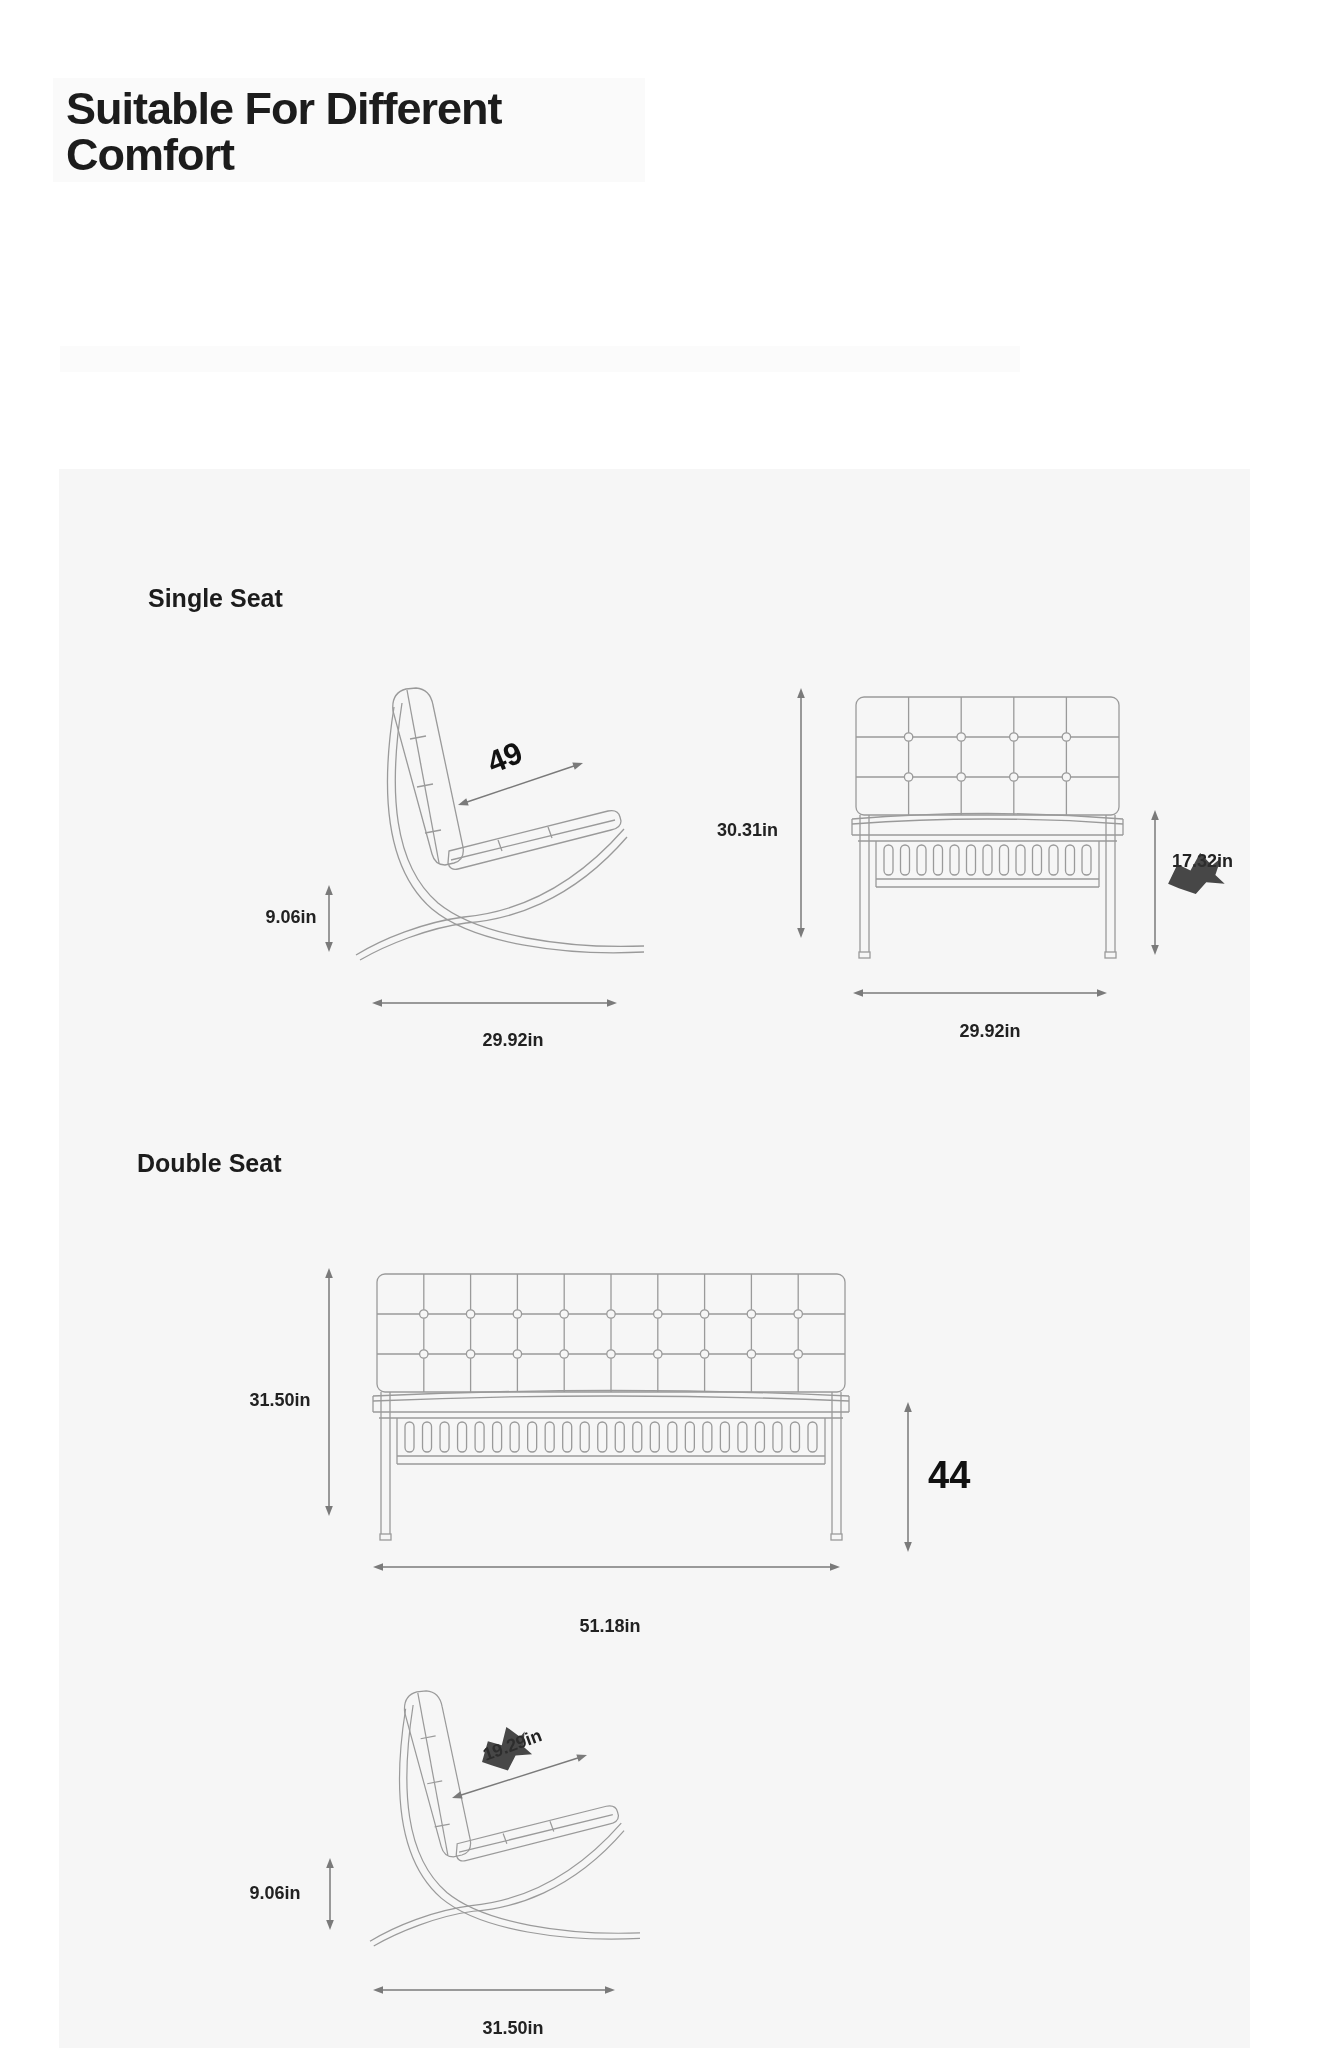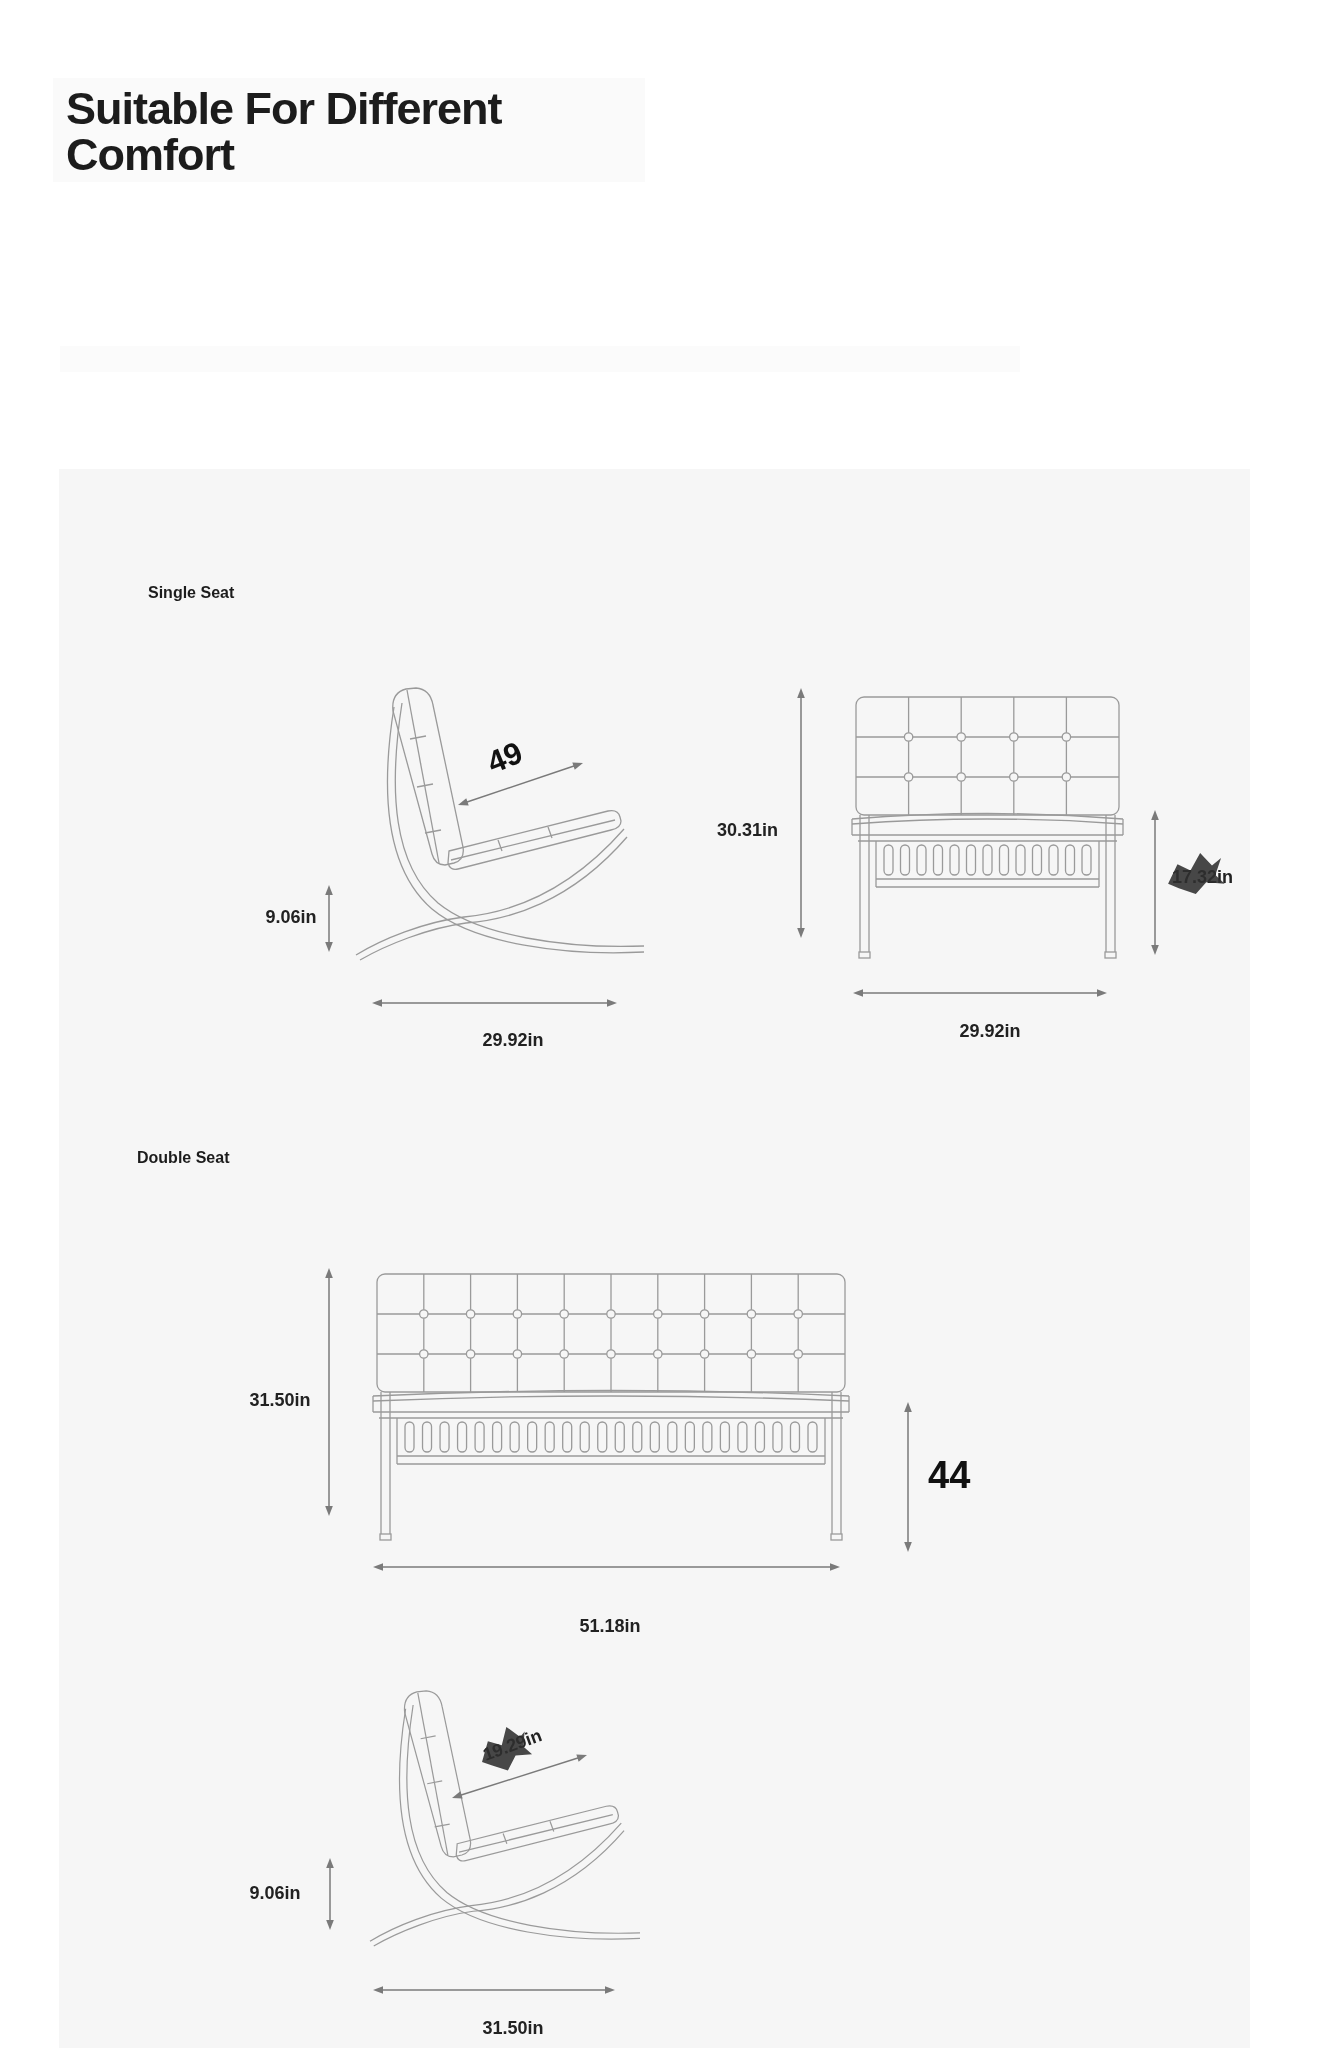--- a/index.html
+++ b/index.html
@@ -14,21 +14,21 @@
   .sub-bg{position:absolute;left:60px;top:346px;width:960px;height:26px;background:#fbfbfb;}
 
   h1{position:absolute;left:66px;top:86px;margin:0;font-size:45px;line-height:46px;
      font-weight:700;letter-spacing:-1px;color:var(--heading);}
   h2{position:absolute;left:68px;top:246px;margin:0;font-size:38px;line-height:48px;
      font-weight:700;letter-spacing:-1.2px;color:var(--heading);}
   h1 span,h2 span{display:block;}
 
   .panel{position:absolute;left:59px;top:469px;width:1191px;height:1579px;background:var(--panel);}
 
-  .sec-label{position:absolute;font-size:16px;font-weight:700;color:var(--heading);}
+  .sec-label{position:absolute;font-size:25px;font-weight:700;color:var(--heading);}
   #lbl-single{left:89px;top:115px;}
   #lbl-double{left:78px;top:680px;}
 
   .figure{position:absolute;}
   #fig-side-1{left:201px;top:186px;width:400px;height:405px;}
   #fig-front-1{left:641px;top:186px;width:570px;height:415px;}
   #fig-front-2{left:181px;top:771px;width:810px;height:410px;}
   #fig-side-2{left:171px;top:1186px;width:450px;height:393px;}
 
   .figure svg{position:absolute;left:0;top:0;overflow:visible;}
@@ -162,21 +162,21 @@
           <polygon points="101,283 97.2,273 104.8,273" class="dimhead"></polygon>
           <polygon points="101,33 97.2,43 104.8,43" class="dimhead"></polygon>
           <line x1="455" y1="163" x2="455" y2="292" class="dimline"></line>
           <polygon points="455,300 451.2,290 458.8,290" class="dimhead"></polygon>
           <polygon points="455,155 451.2,165 458.8,165" class="dimhead"></polygon>
           <line x1="161" y1="338" x2="399" y2="338" class="dimline"></line>
           <polygon points="407,338 397,341.8 397,334.2" class="dimhead"></polygon>
           <polygon points="153,338 163,341.8 163,334.2" class="dimhead"></polygon>
         </svg>
       <span class="dim right" style="left:0;top:165px;width:95px;">30.31in</span>
-      <span class="dim" style="left:472px;top:212px;">17.32in</span>
+      <span class="dim" style="left:472px;top:196px;">17.32in</span>
       <svg class="blob" style="left:463px;top:197px;" width="62" height="44" viewBox="0 0 62 44">
         <path d="M4,28 L16,10 L28,18 L40,2 L50,16 L60,10 L52,26 L60,36 L42,32 L30,42 L14,34 Z" transform="rotate(-8 31 22)"></path>
       </svg>
       <span class="dim center" style="left:230px;top:366px;width:120px;">29.92in</span>
     </div>
 
     <div class="sec-label" id="lbl-double">Double Seat</div>
 
     <div class="figure" id="fig-front-2">
       <svg class="chair chairF2 front-chair" width="480" height="270" viewBox="0 0 480 270">

